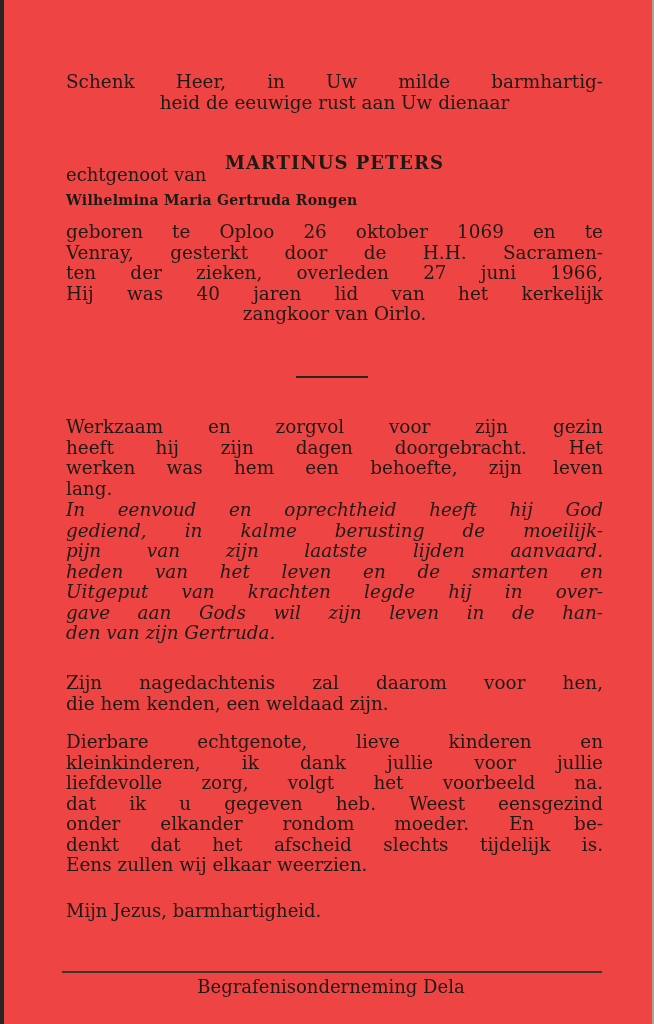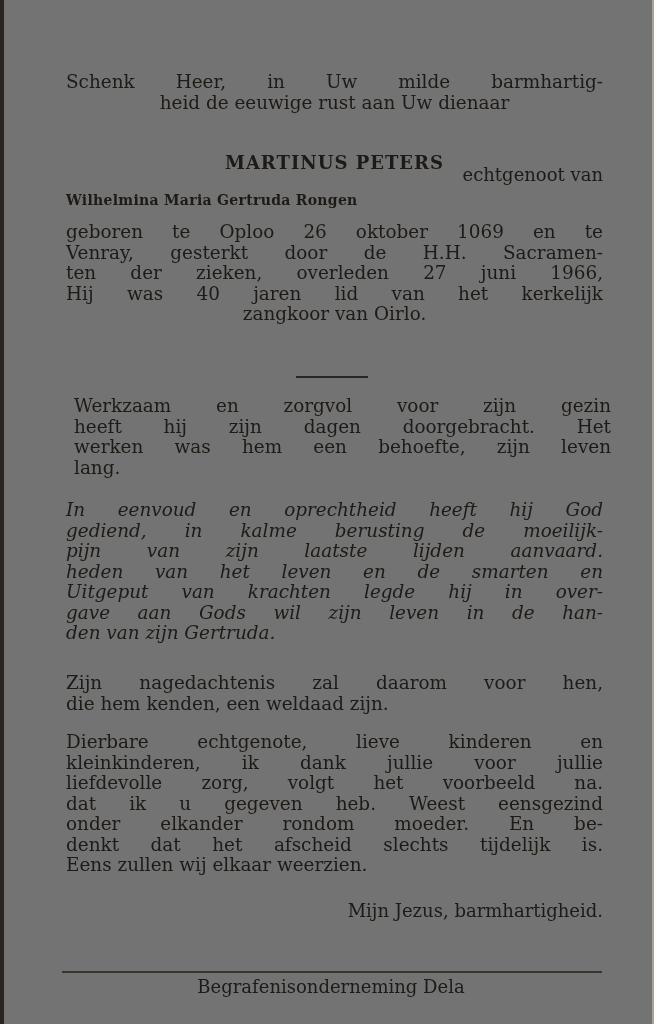--- a/index.html
+++ b/index.html
@@ -5,33 +5,33 @@
   html, body { margin: 0; padding: 0; }
   body {
     width: 654px; height: 1024px; overflow: hidden;
     background: #faf5e6;
     font-family: "DejaVu Serif", "Liberation Serif", serif;
     color: #1e1a16;
     position: relative;
   }
   .card {
     position: absolute; left: 0; top: 0; width: 654px; height: 1024px;
-    background: #737373;
+    background: #ef4444;
     border-left: 4px solid #2a2520;
     border-right: 2px solid #a9a39a;
     box-sizing: border-box;
   }
   .col { position: absolute; left: 62px; width: 537px; }
   .p { font-size: 18.4px; line-height: 20.5px; text-align: justify; text-align-last: left; margin: 0; }
   .line { display: block; text-align: justify; text-align-last: justify; white-space: nowrap; }
   .line.last { text-align-last: left; }
   .line.c { text-align: center; text-align-last: center; }
   .name { font-weight: bold; font-size: 18px; letter-spacing: 1px; text-align: center; }
   .spouse { font-weight: bold; font-size: 14px; text-align: left; letter-spacing: 0.3px; }
-  .sub { font-size: 18px; text-align: right; }
+  .sub { font-size: 18px; text-align: left; }
   .divider { position: absolute; left: 292px; width: 72px; top: 376px; height: 2px; background: #2a2520; }
   .footer-rule { position: absolute; left: 58px; width: 540px; top: 971px; height: 2px; background: #3a352e; }
   .footer { position: absolute; left: 0; width: 654px; top: 976px; text-align: center; font-size: 18px; }
 </style>
 </head>
 <body>
 
 <div class="card">
 
   <div class="col" style="top:72px;">
@@ -50,21 +50,21 @@
       <span class="line">geboren te Oploo 26 oktober 1069 en te</span>
       <span class="line">Venray, gesterkt door de H.H. Sacramen-</span>
       <span class="line">ten der zieken, overleden 27 juni 1966,</span>
       <span class="line">Hij was 40 jaren lid van het kerkelijk</span>
       <span class="line c">zangkoor van Oirlo.</span>
     </p>
   </div>
 
   <div class="divider"></div>
 
-  <div class="col" style="top:396px;margin-left:8px;">
+  <div class="col" style="top:417px;">
     <p class="p">
       <span class="line">Werkzaam en zorgvol voor zijn gezin</span>
       <span class="line">heeft hij zijn dagen doorgebracht. Het</span>
       <span class="line">werken was hem een behoefte, zijn leven</span>
       <span class="line last">lang.</span>
     </p>
   </div>
 
   <div class="col" style="top:500px;font-style:italic;">
     <p class="p">

